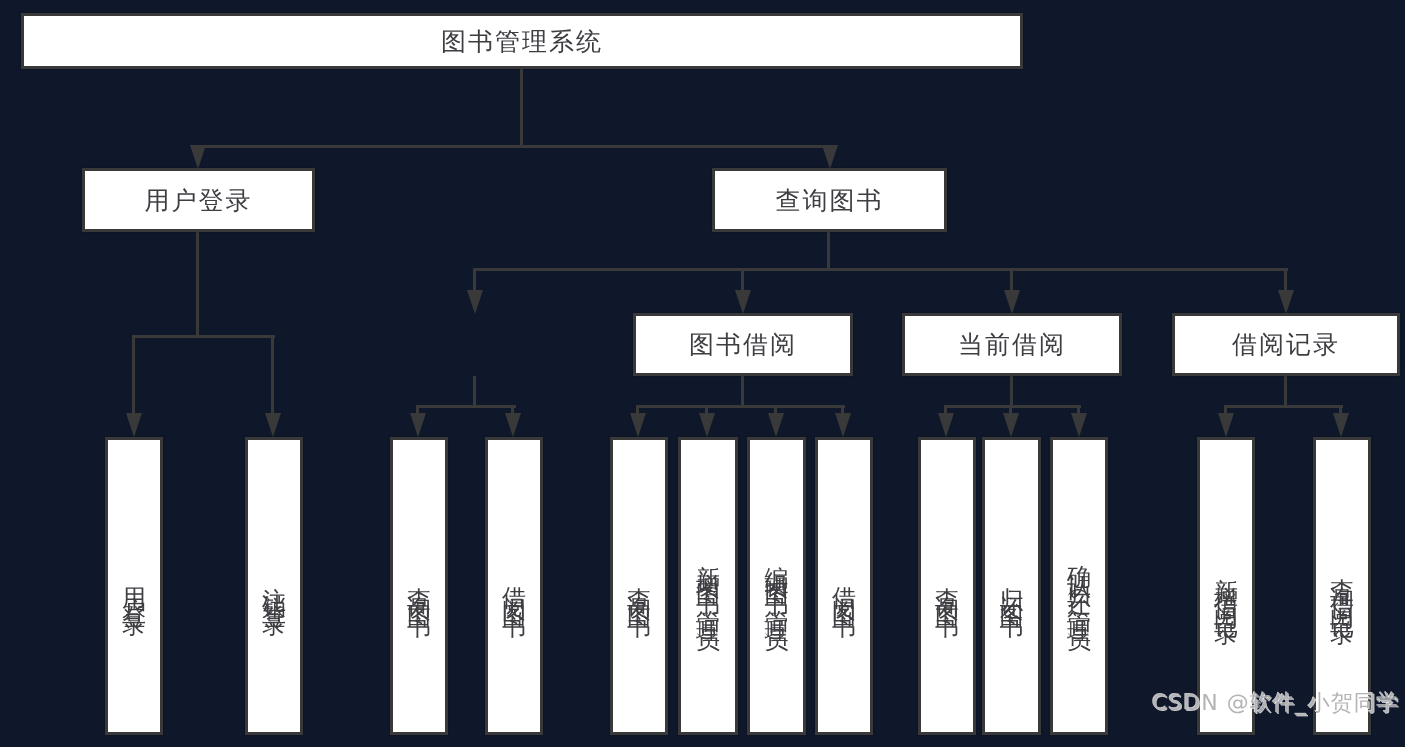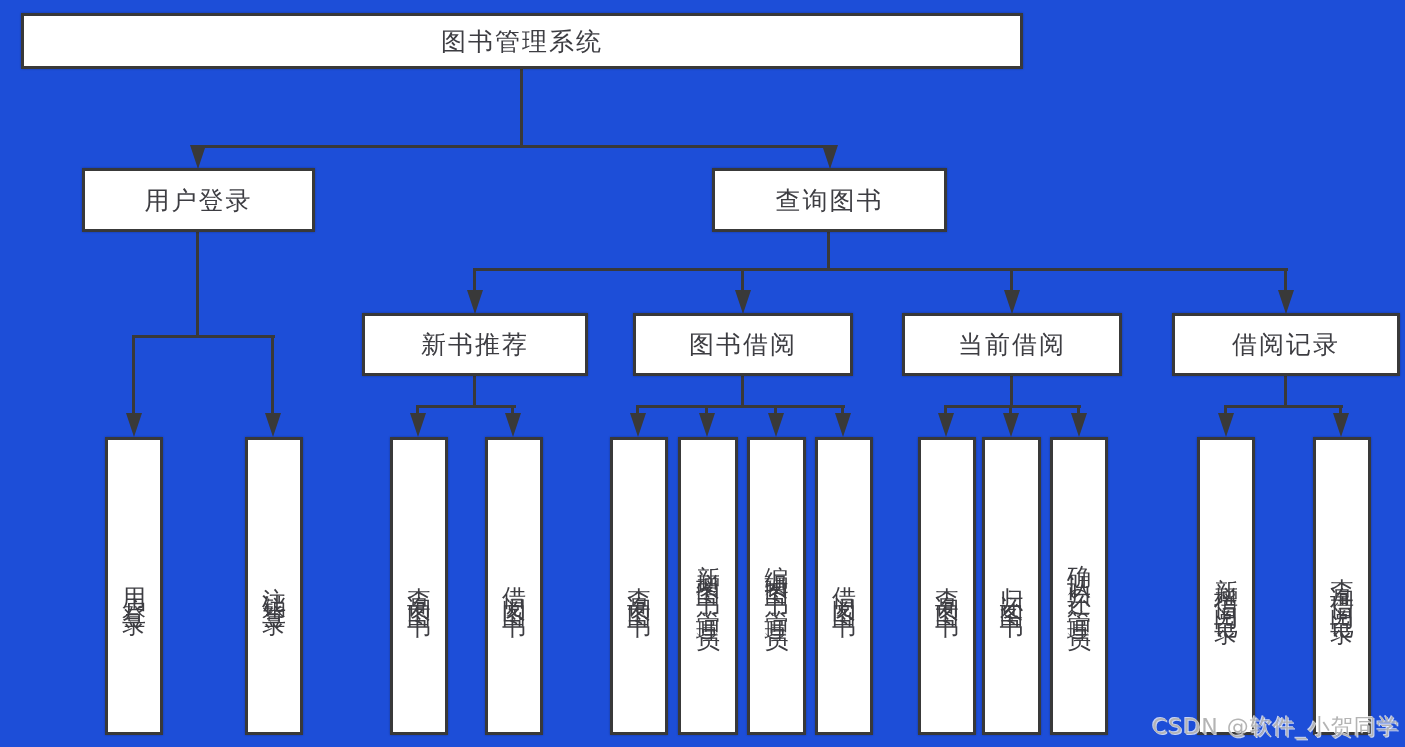--- a/index.html
+++ b/index.html
@@ -1,17 +1,17 @@
 <!DOCTYPE html>
 <html><head>
 <meta charset="utf-8">
 <style>
   html,body{margin:0;padding:0;background:#ffffff;}
   .canvas{
-    position:relative;width:1405px;height:747px;background:#1d4ed8;overflow:hidden;
+    position:relative;width:1405px;height:747px;background:#0f172a;overflow:hidden;
     font-family:"DejaVu Sans",sans-serif;
   }
   .box{
     position:absolute;box-sizing:border-box;background:#ffffff;
     border:3px solid #393939;display:flex;align-items:center;justify-content:center;
     box-shadow:0 0 2px rgba(0,0,0,0.28);color:#3d3d42;z-index:2;
   }
   .hlabel{font-size:25px;letter-spacing:2px;white-space:nowrap;}
   .leaf{top:437px;height:298px;}
   .vlabel{
@@ -19,21 +19,21 @@
     font-size:24px;letter-spacing:9px;line-height:1;white-space:nowrap;
   }
   .vl{position:absolute;width:3px;background:#393939;z-index:1;}
   .hl{position:absolute;height:3px;background:#393939;z-index:1;}
   .ah{
     position:absolute;width:0;height:0;z-index:1;
     border-left:8px solid transparent;border-right:8px solid transparent;
     border-top:24px solid #393939;
   }
   .watermark{
-    position:absolute;left:1152px;top:712px;z-index:5;
+    position:absolute;left:1152px;top:688px;z-index:5;
     font-size:22px;color:#b4b4b4;letter-spacing:1px;white-space:nowrap;
     text-shadow:1px 1px 0 rgba(255,255,255,0.75),-1px -1px 0 rgba(255,255,255,0.75);
   }
 </style>
 </head>
 <body>
 
 <div class="canvas">
 
   <div class="vl" style="left:520px;top:68px;height:79px"></div>
@@ -97,23 +97,20 @@
     <span class="hlabel">图书管理系统</span>
   </div>
 
   <div class="box" style="left:82px;top:168px;width:233px;height:64px">
     <span class="hlabel">用户登录</span>
   </div>
   <div class="box" style="left:712px;top:168px;width:235px;height:64px">
     <span class="hlabel">查询图书</span>
   </div>
 
-  <div class="box" style="left:362px;top:313px;width:226px;height:63px">
-    <span class="hlabel">新书推荐</span>
-  </div>
   <div class="box" style="left:633px;top:313px;width:220px;height:63px">
     <span class="hlabel">图书借阅</span>
   </div>
   <div class="box" style="left:902px;top:313px;width:220px;height:63px">
     <span class="hlabel">当前借阅</span>
   </div>
   <div class="box" style="left:1172px;top:313px;width:228px;height:63px">
     <span class="hlabel">借阅记录</span>
   </div>
 

